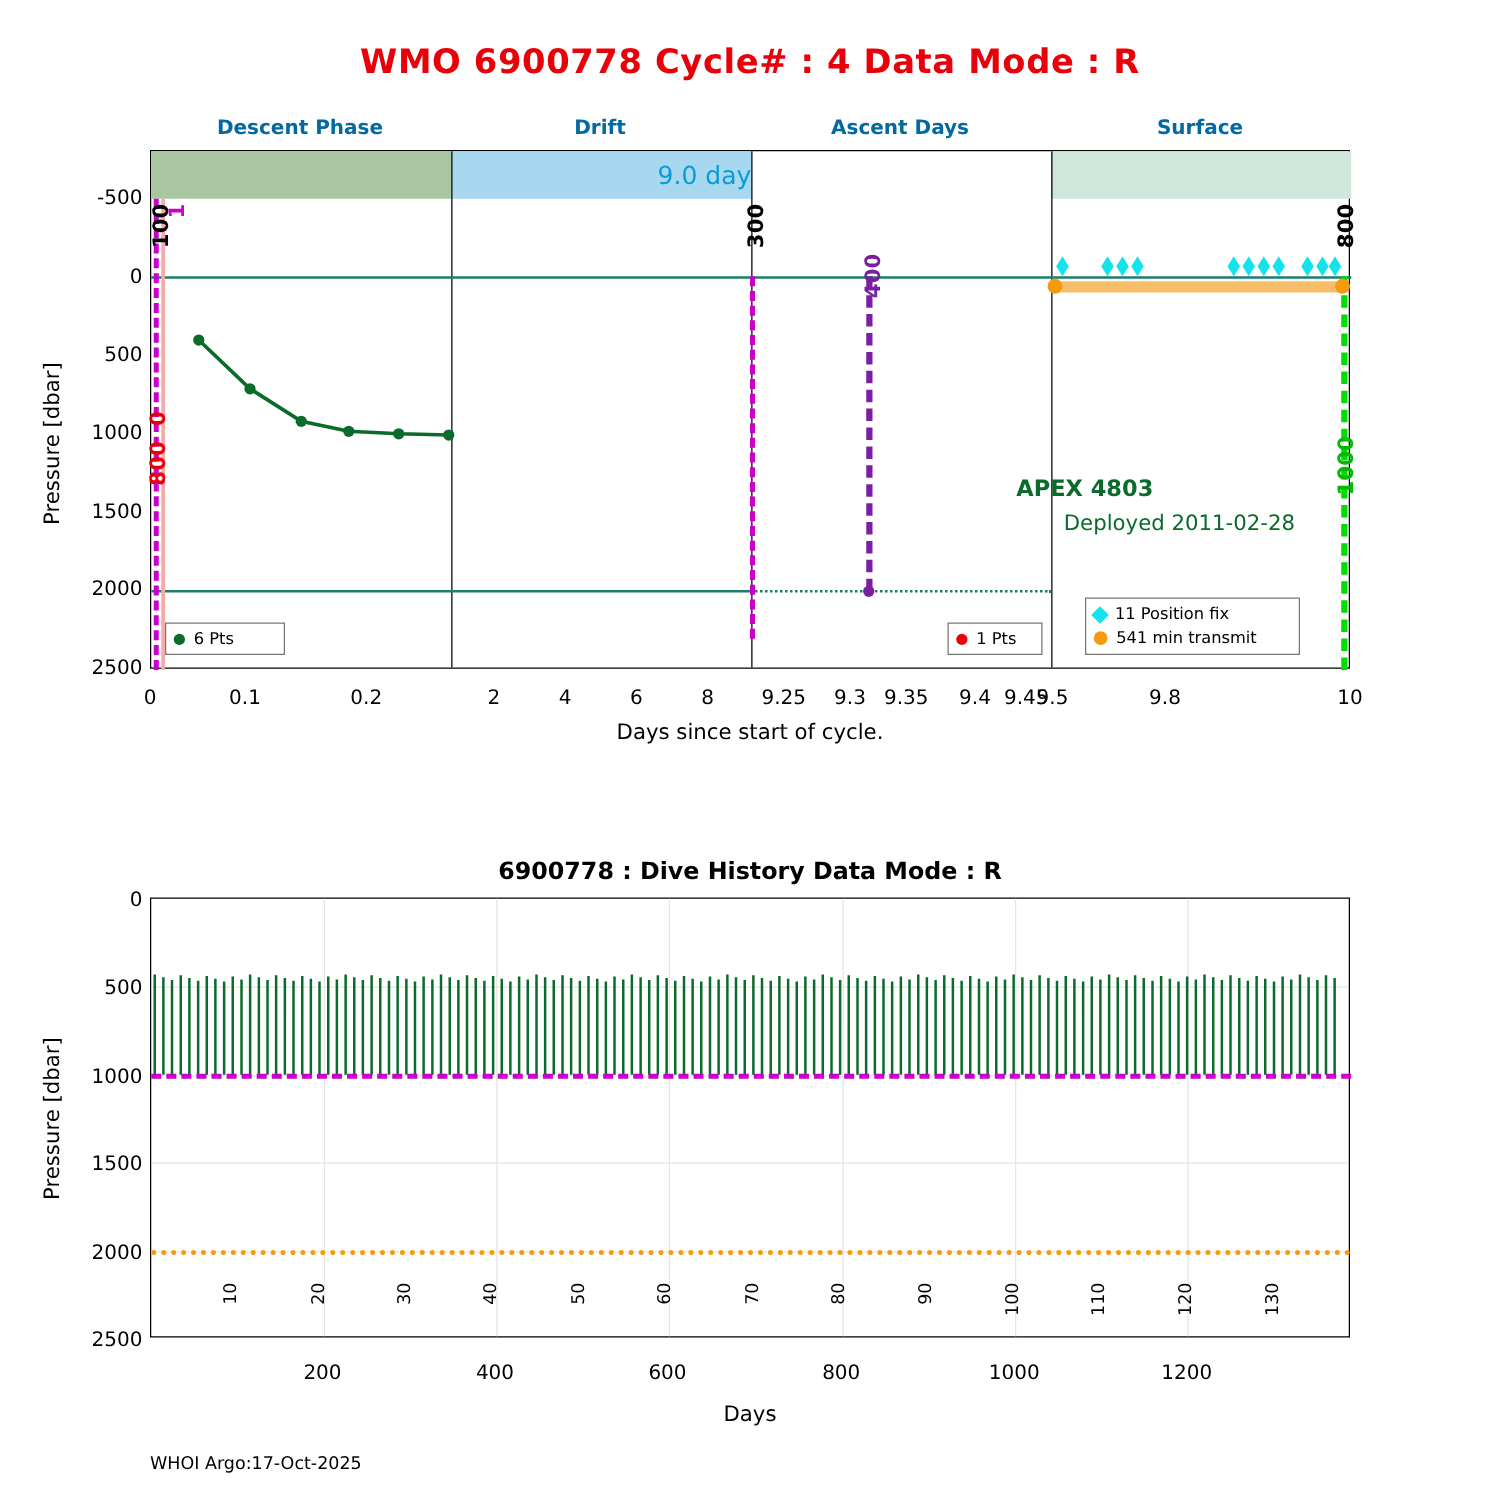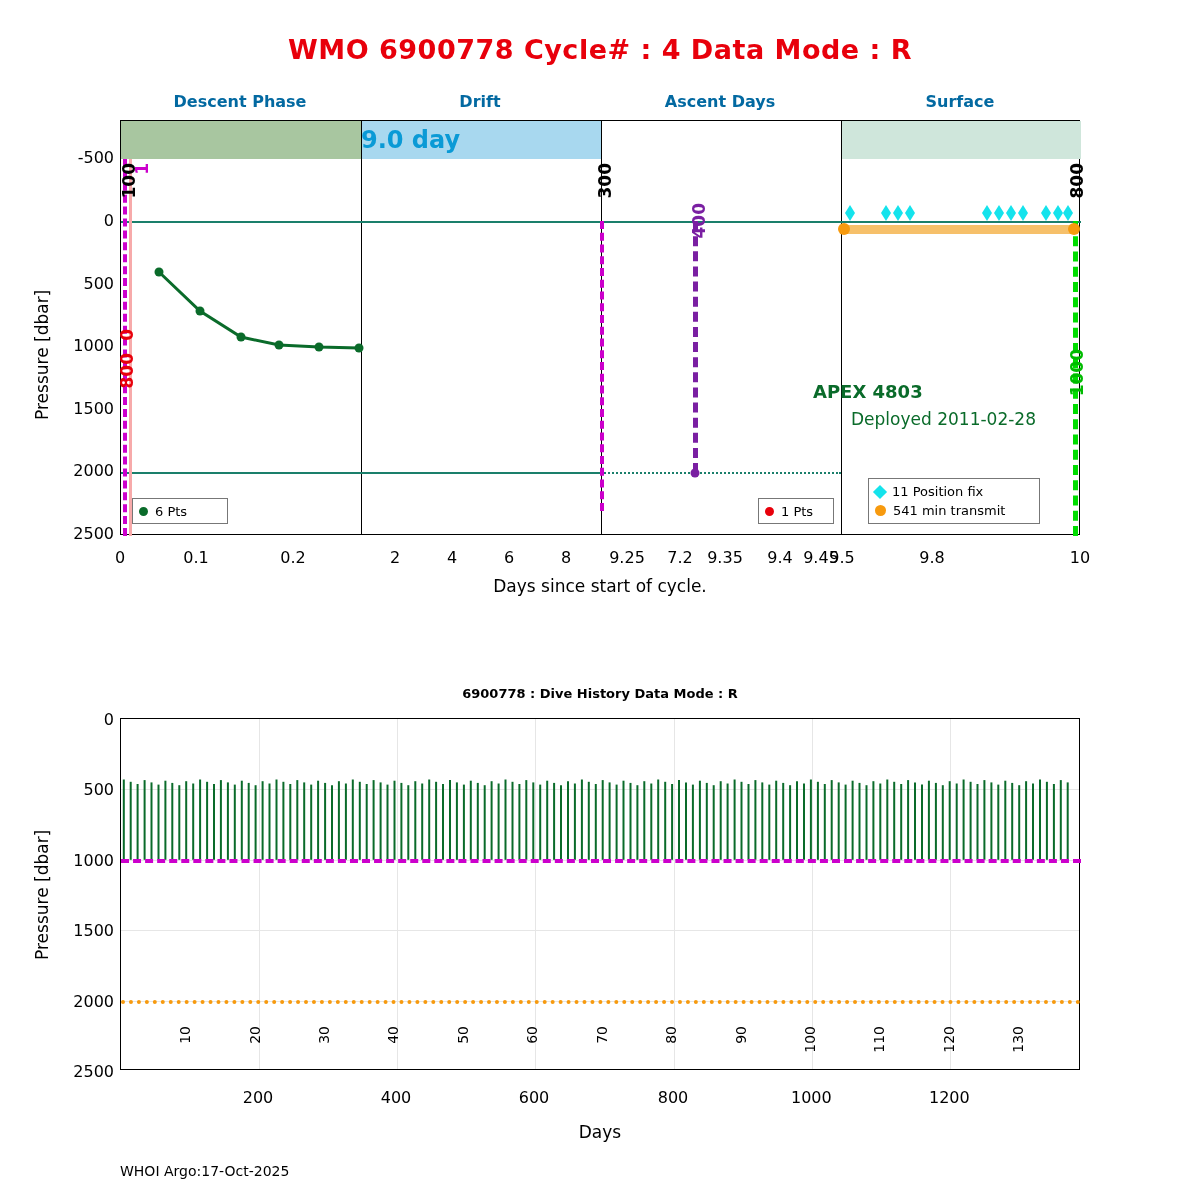--- a/index.html
+++ b/index.html
@@ -6,36 +6,36 @@
   body{width:1200px;height:1200px;background:#ffffff;font-family:"DejaVu Sans",sans-serif;position:relative;overflow:hidden;}
   .abs{position:absolute;}
   .title{top:6px;left:0;width:1200px;text-align:center;font-size:27px;font-weight:bold;color:#e8000b;letter-spacing:0.5px;margin-top:28px;}
   
   #panel1{position:absolute;left:120px;top:120px;width:960px;height:415px;border:1px solid #000;box-sizing:border-box;background:#fff;}
   .phaseband{position:absolute;height:38px;top:0;}
   .vline{position:absolute;width:1px;background:#000;top:0;bottom:0;}
   .ytick{position:absolute;right:1086px;font-size:16px;color:#000;text-align:right;width:80px;}
   .xtick{position:absolute;font-size:16px;color:#000;text-align:center;}
   .phasehead{position:absolute;font-size:16px;font-weight:bold;color:#0369a1;text-align:center;}
-  .bigband{font-size:24px;font-weight:bold;text-align:left;line-height:38px;}
+  .bigband{font-size:20px;font-weight:normal;text-align:right;line-height:38px;}
   .legendbox{position:absolute;border:1px solid #777;background:#fff;font-size:13px;padding:3px 6px;box-sizing:border-box;}
   .legrow{display:flex;align-items:center;gap:7px;height:19px;}
   .dot{width:9px;height:9px;border-radius:50%;display:inline-block;}
   .diam{width:10px;height:10px;display:inline-block;background:#14e3ec;transform:rotate(45deg);}
   .vnum{position:absolute;font-size:17px;font-weight:bold;writing-mode:vertical-rl;text-orientation:mixed;transform:rotate(180deg);}
   .axtitle{position:absolute;font-size:17px;color:#000;text-align:center;}
   
   #panel2{position:absolute;left:120px;top:718px;width:960px;height:352px;border:1px solid #000;box-sizing:border-box;background:#fff;}
   .g2line{position:absolute;left:0;right:0;height:1px;background:#e6e6e6;}
   .g2vline{position:absolute;top:0;bottom:0;width:1px;background:#e6e6e6;}
   .ytick2{position:absolute;right:1086px;font-size:16px;color:#000;text-align:right;width:80px;}
   .xtick2{position:absolute;font-size:16px;color:#000;text-align:center;}
   .vtick2{position:absolute;font-size:14px;writing-mode:vertical-rl;text-orientation:mixed;transform:rotate(180deg);color:#000;}
   .foot{position:absolute;left:120px;top:1163px;font-size:14px;color:#000;}
-  .subtitle2{position:absolute;top:686px;left:0;width:1200px;text-align:center;font-size:13px;font-weight:bold;color:#000;}
+  .subtitle2{position:absolute;top:686px;left:0;width:1200px;text-align:center;font-size:19px;font-weight:bold;color:#000;}
 </style>
 </head>
 <body>
 
 <div class="abs title">WMO 6900778   Cycle# : 4   Data Mode : R</div>
 
 <div id="panel1">
 
   <div class="phaseband" style="left:0;width:240px;background:#a8c6a0;"></div>
   <div class="phaseband bigband" style="left:240px;width:240px;background:#a8d8ef;color:#0a9ad6;">9.0 day</div>
@@ -123,21 +123,21 @@
 <div class="abs" style="left:32px;top:420px;transform:rotate(-90deg);transform-origin:left top;font-size:17px;">Pressure [dbar]</div>
 
 <div class="xtick" style="left:100px;top:548px;width:40px;">0</div>
 <div class="xtick" style="left:176px;top:548px;width:40px;">0.1</div>
 <div class="xtick" style="left:273px;top:548px;width:40px;">0.2</div>
 <div class="xtick" style="left:375px;top:548px;width:40px;">2</div>
 <div class="xtick" style="left:432px;top:548px;width:40px;">4</div>
 <div class="xtick" style="left:489px;top:548px;width:40px;">6</div>
 <div class="xtick" style="left:546px;top:548px;width:40px;">8</div>
 <div class="xtick" style="left:602px;top:548px;width:50px;">9.25</div>
-<div class="xtick" style="left:660px;top:548px;width:40px;">7.2</div>
+<div class="xtick" style="left:660px;top:548px;width:40px;">9.3</div>
 <div class="xtick" style="left:700px;top:548px;width:50px;">9.35</div>
 <div class="xtick" style="left:760px;top:548px;width:40px;">9.4</div>
 <div class="xtick" style="left:796px;top:548px;width:50px;">9.45</div>
 <div class="xtick" style="left:822px;top:548px;width:40px;">9.5</div>
 <div class="xtick" style="left:912px;top:548px;width:40px;">9.8</div>
 <div class="xtick" style="left:1060px;top:548px;width:40px;">10</div>
 
 <div class="axtitle" style="left:240px;top:576px;width:720px;">Days since start of cycle.</div>
 
 <div class="legendbox" style="left:132px;top:498px;width:96px;height:26px;">

